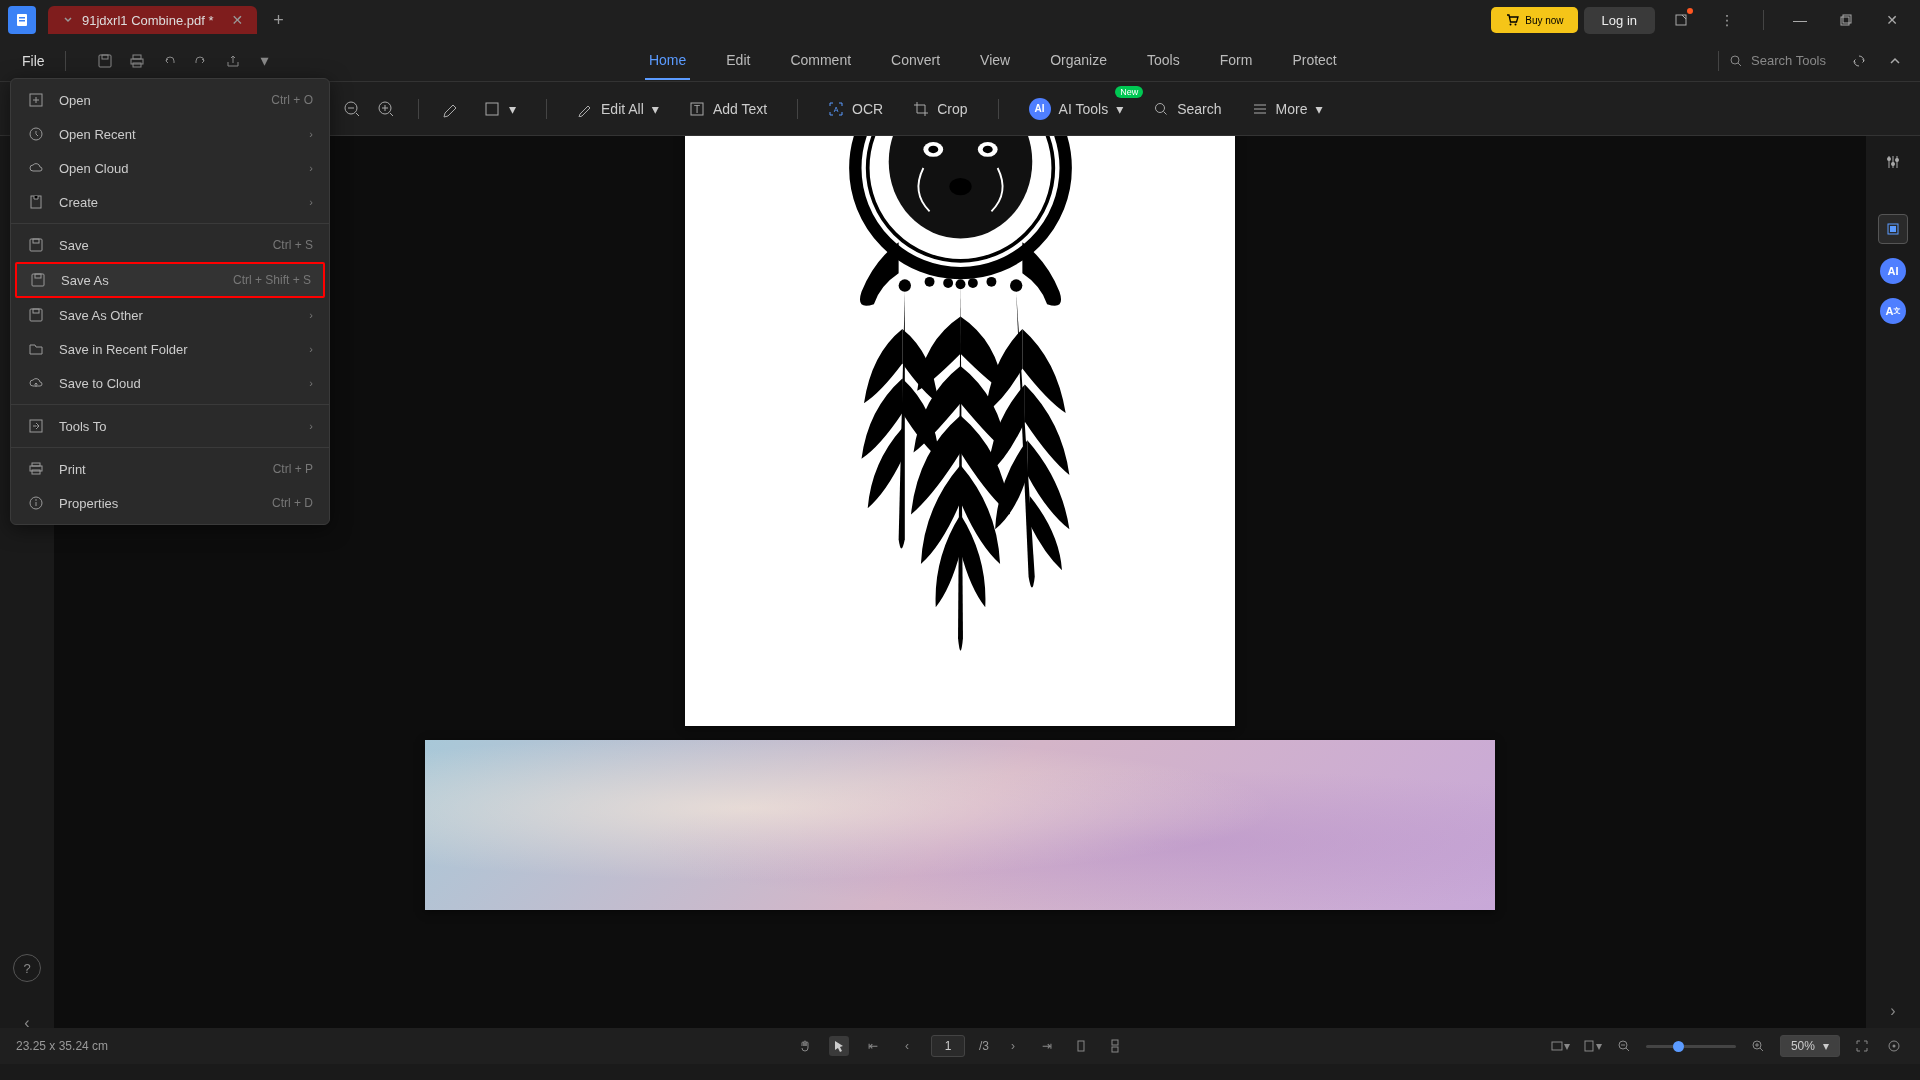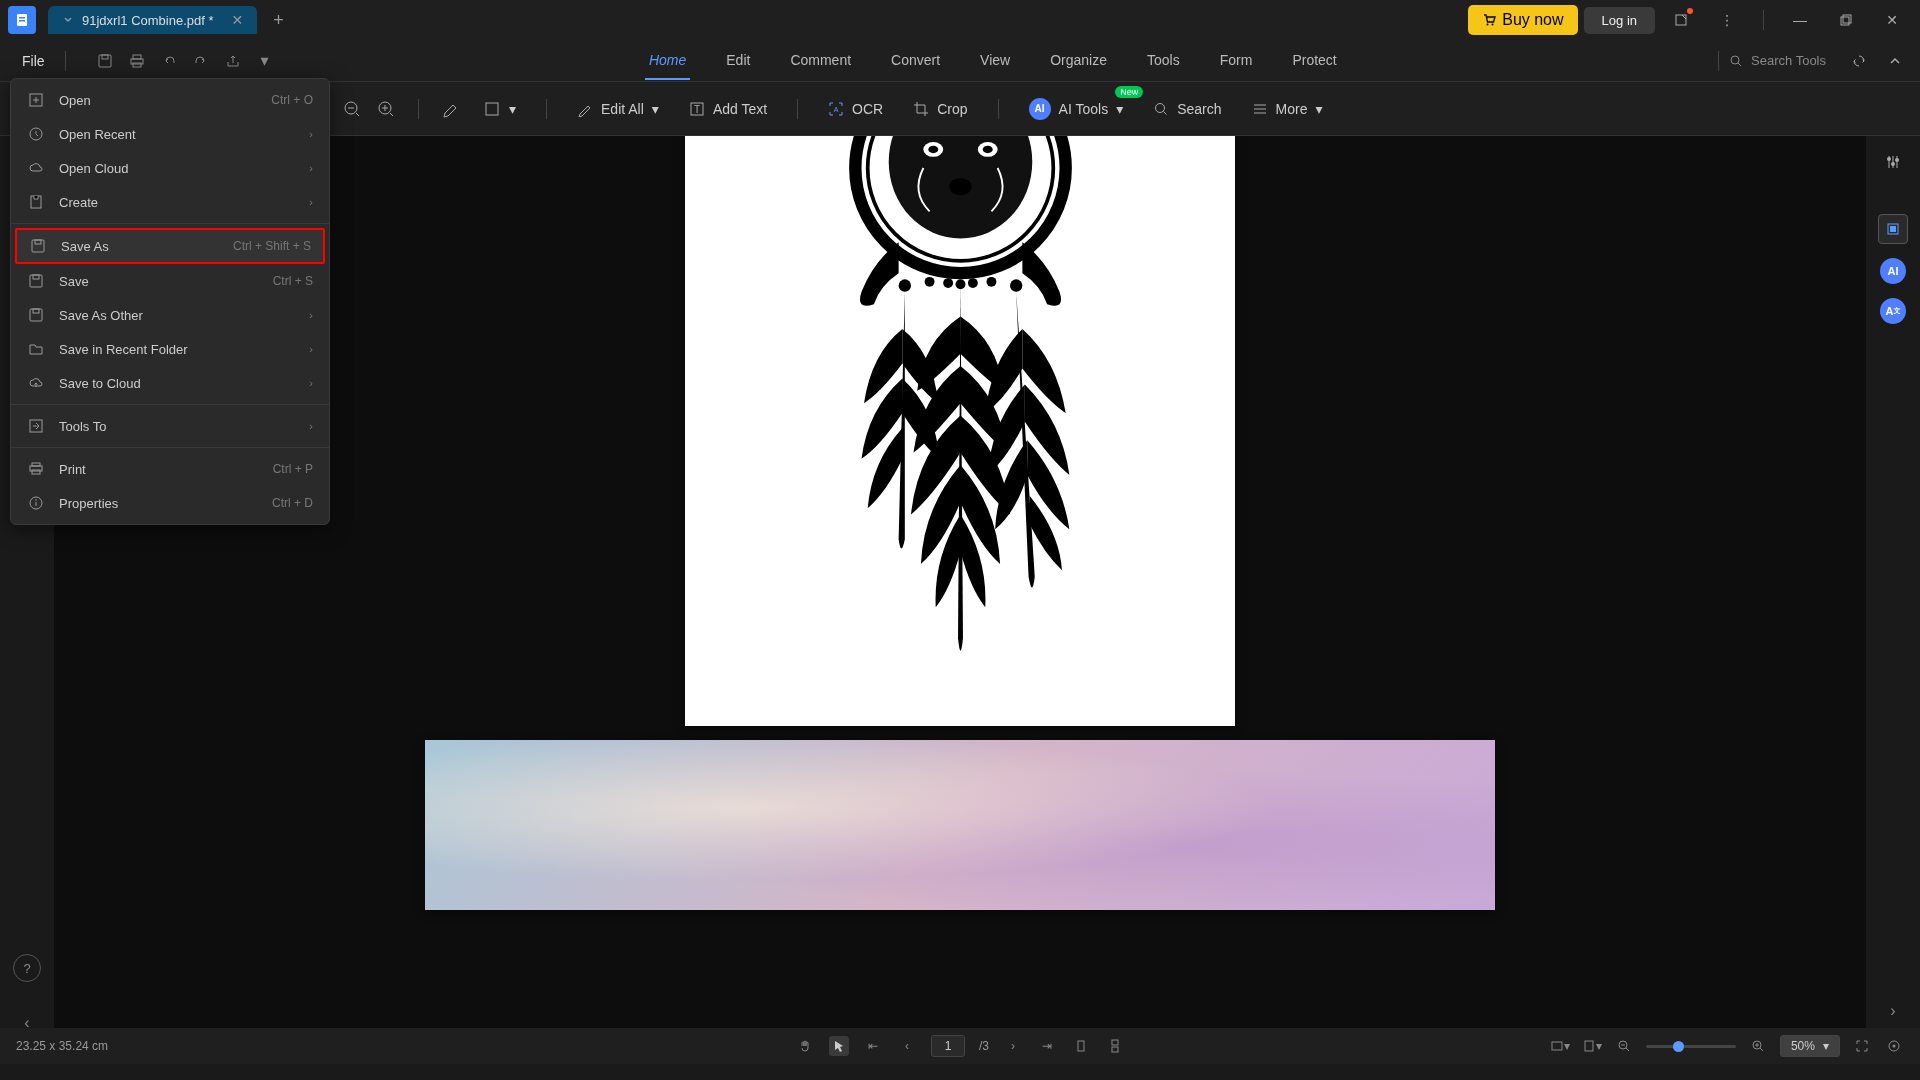--- a/index.html
+++ b/index.html
@@ -2,39 +2,39 @@
 <html><head>
 <meta charset="utf-8">
 <style>
 * { margin: 0; padding: 0; box-sizing: border-box; font-family: -apple-system, BlinkMacSystemFont, "Segoe UI", sans-serif; }
 body { background: #1a1a1a; width: 1920px; height: 1080px; overflow: hidden; color: #ccc; position: relative; }
 
 
 .titlebar { height: 40px; background: #1f1f1f; display: flex; align-items: center; padding: 0 8px; }
 .app-icon { width: 28px; height: 28px; background: #3b82f6; border-radius: 4px; margin-right: 12px; display: flex; align-items: center; justify-content: center; }
 .app-icon svg { fill: #fff; }
-.tab { display: flex; align-items: center; background: #0c4a6e; border-radius: 6px 6px 0 0; padding: 6px 14px; gap: 8px; font-size: 13px; color: #ddd; }
+.tab { display: flex; align-items: center; background: #7f1d1d; border-radius: 6px 6px 0 0; padding: 6px 14px; gap: 8px; font-size: 13px; color: #ddd; }
 .tab-close { color: #999; font-size: 14px; cursor: pointer; margin-left: 10px; }
 .tab-add { color: #999; margin-left: 16px; font-size: 18px; cursor: pointer; }
 .titlebar-right { margin-left: auto; display: flex; align-items: center; gap: 6px; }
-.buy-btn { background: #f5c518; color: #000; padding: 6px 14px; border-radius: 5px; font-size: 16px; font-weight: 500; display: flex; align-items: center; gap: 6px; cursor: pointer; }
+.buy-btn { background: #f5c518; color: #000; padding: 6px 14px; border-radius: 5px; font-size: 10px; font-weight: 500; display: flex; align-items: center; gap: 6px; cursor: pointer; }
 .login-btn { background: #3a3a3a; color: #eee; padding: 6px 18px; border-radius: 5px; font-size: 13px; cursor: pointer; }
 .win-icon { width: 40px; height: 32px; display: flex; align-items: center; justify-content: center; color: #aaa; cursor: pointer; font-size: 14px; }
 .notif-badge { position: relative; }
 .notif-badge::after { content: ''; position: absolute; top: 4px; right: 8px; width: 6px; height: 6px; background: #ff5722; border-radius: 50%; }
 
 
 .menubar { height: 42px; background: #1f1f1f; display: flex; align-items: center; padding: 0 12px; border-bottom: 1px solid #333; }
 .file-btn { font-size: 14px; color: #ddd; padding: 4px 10px; cursor: pointer; }
 .quick-icons { display: flex; gap: 6px; margin-left: 16px; }
 .quick-icons .qicon { width: 26px; height: 26px; display: flex; align-items: center; justify-content: center; color: #888; cursor: pointer; }
 .sep-v { width: 1px; height: 20px; background: #444; margin: 0 10px; }
 .menu-tabs { display: flex; gap: 32px; margin-left: auto; margin-right: auto; }
 .menu-tab { font-size: 14px; color: #bbb; cursor: pointer; padding: 10px 4px; }
-.menu-tab.active { color: #5b9bff; border-bottom: 2px solid #5b9bff; font-style: italic; }
+.menu-tab.active { color: #5b9bff; border-bottom: 2px solid #5b9bff; }
 .search-tools { display: flex; align-items: center; gap: 8px; color: #888; font-size: 13px; margin-right: 20px; }
 .rt-icons { display: flex; gap: 10px; }
 .rt-icons .ricon { width: 26px; height: 26px; display: flex; align-items: center; justify-content: center; color: #aaa; cursor: pointer; }
 
 
 .toolbar { height: 54px; background: #1f1f1f; display: flex; align-items: center; padding: 0 20px 0 340px; gap: 10px; border-bottom: 1px solid #333; }
 .tool-btn { display: flex; align-items: center; gap: 8px; padding: 6px 10px; color: #ccc; font-size: 14px; cursor: pointer; border-radius: 4px; }
 .tool-icon { width: 24px; height: 24px; display: flex; align-items: center; justify-content: center; color: #aaa; cursor: pointer; }
 .ai-badge { width: 22px; height: 22px; background: #4f7fff; border-radius: 50%; display: flex; align-items: center; justify-content: center; color: #fff; font-size: 10px; font-weight: bold; }
 .new-badge { background: #00c853; color: #fff; font-size: 9px; padding: 1px 5px; border-radius: 8px; position: absolute; top: -6px; right: -10px; }
@@ -309,39 +309,39 @@
       <span class="mi-icon">
         <svg width="16" height="16" viewBox="0 0 16 16">
           <rect x="3" y="2" width="10" height="12" stroke="#999" fill="none"></rect>
           <path d="M6 2v3h4V2" stroke="#999"></path>
         </svg>
       </span>
       <span class="mi-label">Create</span>
       <span class="mi-arrow">›</span>
     </div>
     <div class="menu-sep"></div>
-    <div class="menu-item highlighted">
+    <div class="menu-item">
       <span class="mi-icon">
         <svg width="16" height="16" viewBox="0 0 16 16">
           <rect x="2" y="2" width="12" height="12" rx="1" stroke="#999" fill="none"></rect>
           <rect x="5" y="2" width="6" height="4" stroke="#999" fill="none"></rect>
         </svg>
       </span>
+      <span class="mi-label">Save</span>
+      <span class="mi-shortcut">Ctrl + S</span>
+    </div>
+    <div class="menu-item highlighted">
+      <span class="mi-icon">
+        <svg width="16" height="16" viewBox="0 0 16 16">
+          <rect x="2" y="2" width="12" height="12" rx="1" stroke="#999" fill="none"></rect>
+          <rect x="5" y="2" width="6" height="4" stroke="#999" fill="none"></rect>
+        </svg>
+      </span>
       <span class="mi-label">Save As</span>
       <span class="mi-shortcut">Ctrl + Shift + S</span>
-    </div>
-    <div class="menu-item">
-      <span class="mi-icon">
-        <svg width="16" height="16" viewBox="0 0 16 16">
-          <rect x="2" y="2" width="12" height="12" rx="1" stroke="#999" fill="none"></rect>
-          <rect x="5" y="2" width="6" height="4" stroke="#999" fill="none"></rect>
-        </svg>
-      </span>
-      <span class="mi-label">Save</span>
-      <span class="mi-shortcut">Ctrl + S</span>
     </div>
     <div class="menu-item">
       <span class="mi-icon">
         <svg width="16" height="16" viewBox="0 0 16 16">
           <rect x="2" y="2" width="12" height="12" rx="1" stroke="#999" fill="none"></rect>
           <rect x="5" y="2" width="6" height="4" stroke="#999" fill="none"></rect>
         </svg>
       </span>
       <span class="mi-label">Save As Other</span>
       <span class="mi-arrow">›</span>

